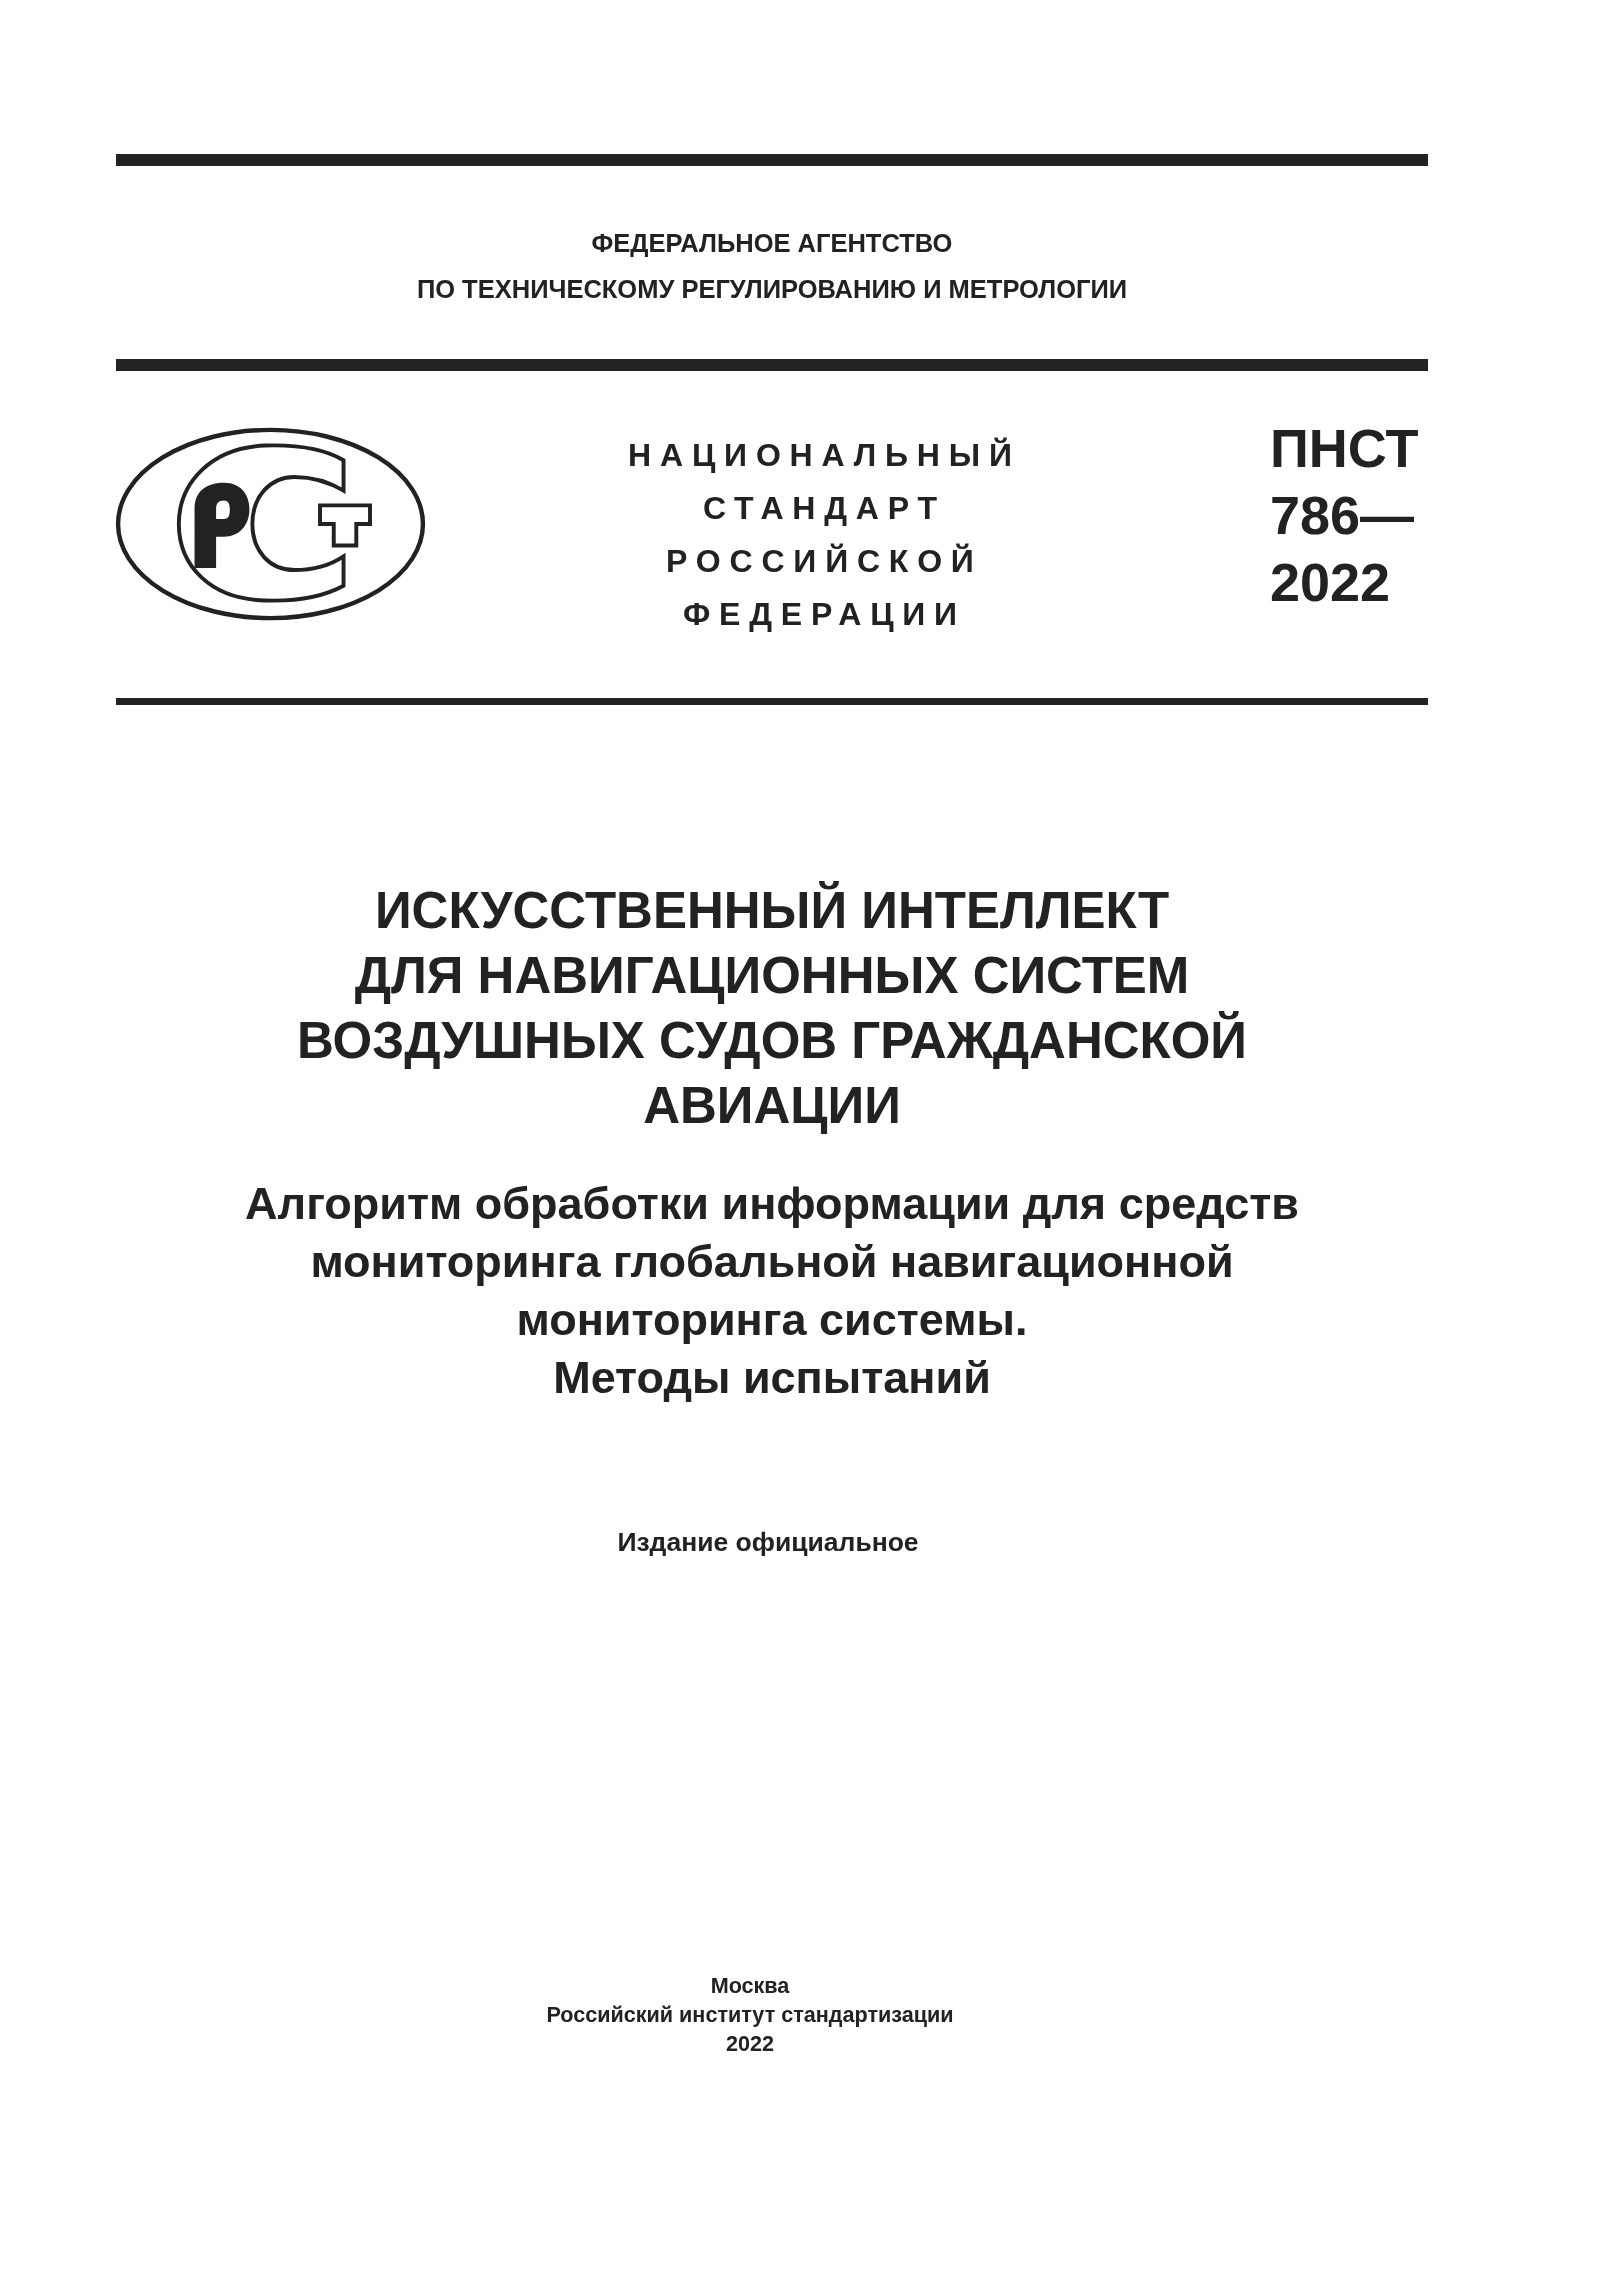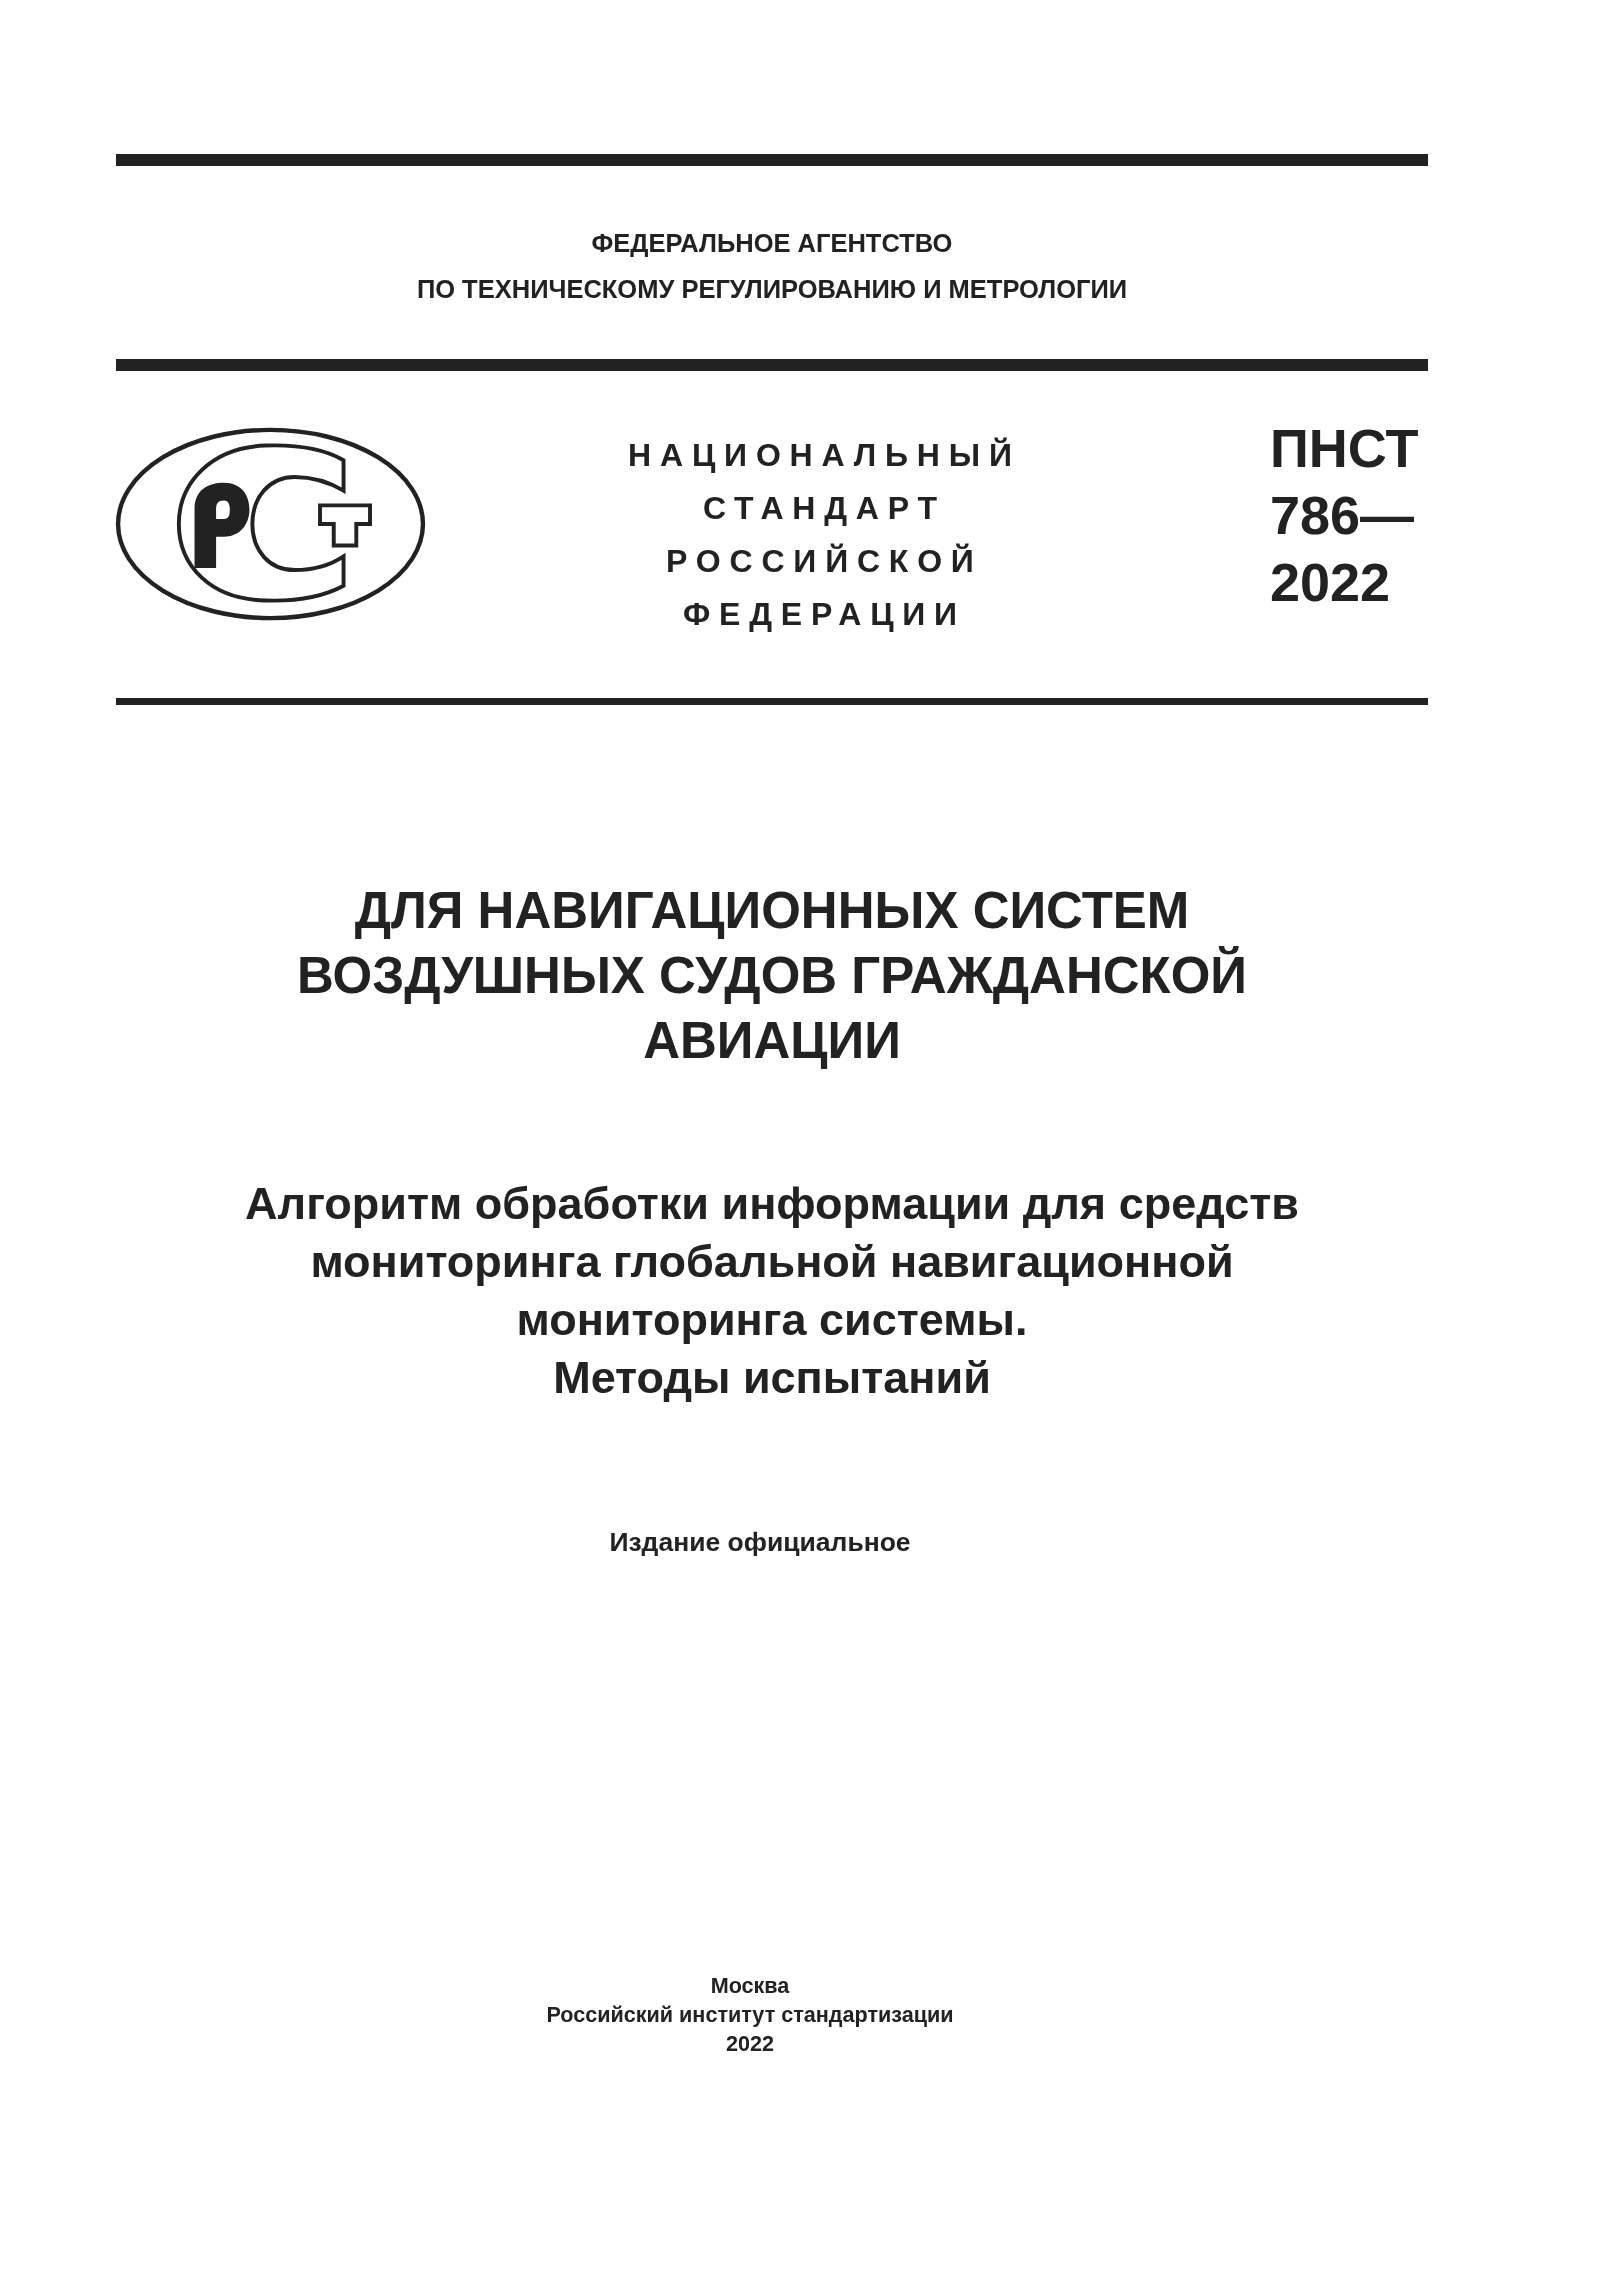--- a/index.html
+++ b/index.html
@@ -14,21 +14,21 @@
   .spaced { position: absolute; left: 526px; width: 588px; text-align: center;
             font-weight: bold; font-size: 32px; line-height: 53px; letter-spacing: 8.8px;
             white-space: nowrap; }
   .spaced div { padding-left: 8.8px; }
   .code { position: absolute; left: 1270px; top: 415px; font-weight: bold; font-size: 54px;
           line-height: 67px; white-space: nowrap; }
   .title { position: absolute; left: 116px; width: 1312px; top: 878px; text-align: center;
            font-weight: bold; font-size: 51px; line-height: 65px; white-space: nowrap; }
   .subtitle { position: absolute; left: 116px; width: 1312px; top: 1175px; text-align: center;
               font-weight: bold; font-size: 45px; line-height: 58px; white-space: nowrap; }
-  .edition { position: absolute; left: 104px; width: 1312px; top: 1526px; text-align: center;
+  .edition { position: absolute; left: 112px; width: 1312px; top: 1526px; text-align: center;
              font-weight: bold; font-size: 26.5px; line-height: 33px; }
   .publisher { position: absolute; left: 358px; width: 784px; top: 1971px; text-align: center;
                font-weight: bold; font-size: 21.6px; line-height: 29px; }
 </style>
 </head>
 <body>
 
 <div class="rule thick" style="top:154px;"></div>
 
 <div class="agency" style="top:229px;">ФЕДЕРАЛЬНОЕ АГЕНТСТВО</div>
@@ -60,20 +60,21 @@
 
 <div class="code">
   <div>ПНСТ</div>
   <div>786—</div>
   <div>2022</div>
 </div>
 
 <div class="rule thin" style="top:698px;"></div>
 
 <div class="title">
+  <div>ИСКУССТВЕННЫЙ ИНТЕЛЛЕКТ</div>
   <div>ДЛЯ НАВИГАЦИОННЫХ СИСТЕМ</div>
   <div>ВОЗДУШНЫХ СУДОВ ГРАЖДАНСКОЙ</div>
   <div>АВИАЦИИ</div>
 </div>
 
 <div class="subtitle">
   <div>Алгоритм обработки информации для средств</div>
   <div>мониторинга глобальной навигационной</div>
   <div>мониторинга системы.</div>
   <div>Методы испытаний</div>

